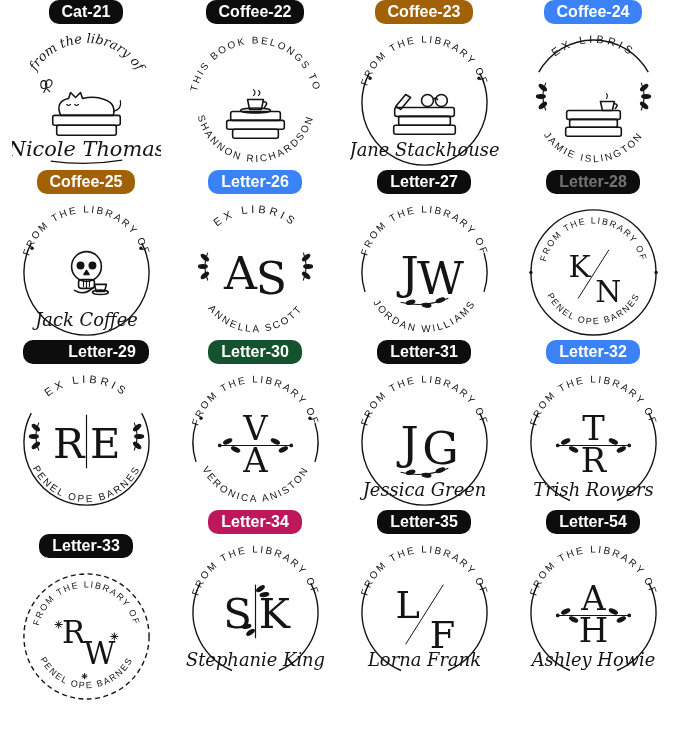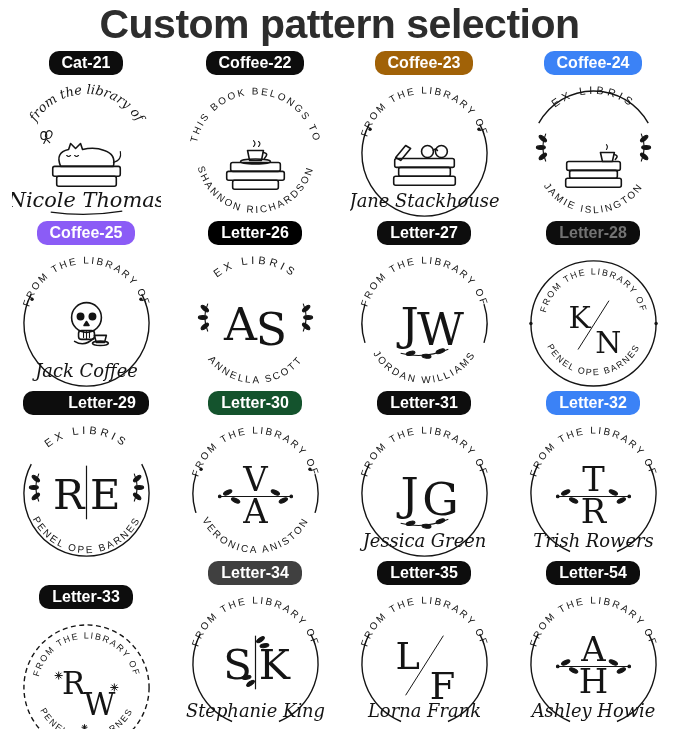--- a/index.html
+++ b/index.html
@@ -22,21 +22,20 @@
   .arccaps.wide{font-size:11px;letter-spacing:3.5px}
   .arcscript{font-family:"DejaVu Serif",serif;font-style:italic;font-size:13px;fill:#141414}
   .mg{font-family:"DejaVu Serif",serif;fill:#141414}
   .name{font-family:"DejaVu Serif",serif;font-style:italic;font-size:18px;fill:#141414}
   .name.big{font-size:21px}
 </style>
 </head>
 <body>
 
 <div class="page">
-  <h1 class="title" style="color: rgb(45, 45, 45);">Custom pattern selection</h1>
   <div class="grid" id="grid">
   <div class="cell">
     <span class="badge" style="background: rgb(13, 13, 13); color: rgb(255, 255, 255);">Cat-21</span>
     <div class="stamp"><svg viewBox="0 0 150 150" width="149" height="149">
             <defs>
               <path id="a0" d="M 23.1 47.9 A 60 60 0 0 1 126.9 47.9"></path>
             </defs>
             <text class="arcscript"><textPath href="#a0" startOffset="50%" text-anchor="middle">from the library of</textPath></text>
             <g class="ill" transform="translate(75,83)">
     <rect x="-34" y="8" width="68" height="10" rx="2"></rect>
@@ -132,21 +131,21 @@
     <g transform="translate(14,-6)">
                 <path d="M -7 -3 h14 l -2 9 h -10 z"></path>
                 <path d="M 7 -1 q 5 1 1 5"></path>
                 <path class="thin" d="M -1 -6 q 2 -3 0 -5"></path>
               </g>
   </g>
           </svg></div>
   </div>
 
   <div class="cell">
-    <span class="badge" style="background: #8b5cf6; color: rgb(255, 255, 255); text-align: right;">Coffee-25</span>
+    <span class="badge" style="background: #a16207; color: rgb(255, 255, 255); text-align: right;">Coffee-25</span>
     <div class="stamp"><svg viewBox="0 0 150 150" width="149" height="149">
             <path class="ring" d="M 130.6 48.4 A 63 63 0 1 1 19.4 48.4"></path>
             <circle cx="129.8" cy="53.6" r="1.7" fill="#141414"></circle>
             <circle cx="20.2" cy="53.6" r="1.7" fill="#141414"></circle>
             <defs>
               <path id="a6" d="M 15.6 69.3 A 60 60 0 0 1 134.4 69.3"></path>
             </defs>
             <text class="arccaps"><textPath href="#a6" startOffset="50%" text-anchor="middle">FROM THE LIBRARY OF</textPath></text>
             <g class="ill" transform="translate(75,80)">
     <circle cx="0" cy="-8" r="15"></circle>
@@ -159,21 +158,21 @@
               <line class="thin" x1="3" y1="6" x2="3" y2="12"></line>
     <ellipse cx="14" cy="18" rx="8" ry="2.2"></ellipse>
               <path d="M 8 10 h 12 l -1.8 7 h -8.4 z"></path>
     <path d="M -12 16 Q -2 22 7 13"></path>
   </g>
             <text class="name" x="75" y="132" text-anchor="middle">Jack Coffee</text>
           </svg></div>
   </div>
 
   <div class="cell">
-    <span class="badge" style="background: #000000; color: rgb(255, 255, 255);">Letter-26</span>
+    <span class="badge" style="background: #3b82f6; color: rgb(255, 255, 255);">Letter-26</span>
     <div class="stamp"><svg viewBox="0 0 150 150" width="149" height="149">
             <defs>
               <path id="a7" d="M 30.9 37.3 A 60 60 0 0 1 119.1 37.3"></path>
             </defs>
             <text class="arccaps wide"><textPath href="#a7" startOffset="50%" text-anchor="middle">EX LIBRIS</textPath></text>
             <defs>
               <path id="a8" d="M 25.3 111.7 A 60 60 0 0 0 124.7 111.7"></path>
             </defs>
             <text class="arccaps"><textPath href="#a8" startOffset="50%" text-anchor="middle">ANNELLA SCOTT</textPath></text>
             <g class="thin">
@@ -369,21 +368,21 @@
               <line x1="73" y1="115" x2="73" y2="121" stroke="#141414" stroke-width="1"></line>
               <line x1="70.9" y1="115.9" x2="75.1" y2="120.1" stroke="#141414" stroke-width="1"></line>
               <line x1="70.9" y1="120.1" x2="75.1" y2="115.9" stroke="#141414" stroke-width="1"></line>
             </g>
             <text class="mg" x="61.9" y="84.6" font-size="31" text-anchor="middle">R</text>
             <text class="mg" x="88.1" y="105.9" font-size="31" text-anchor="middle">W</text>
           </svg></div>
   </div>
 
   <div class="cell">
-    <span class="badge" style="background: #404040; color: rgb(255, 255, 255);">Letter-34</span>
+    <span class="badge" style="background: #be185d; color: rgb(255, 255, 255);">Letter-34</span>
     <div class="stamp"><svg viewBox="0 0 150 150" width="149" height="149">
             <path class="ring" d="M 130.6 48.4 A 63 63 0 0 1 98.6 136.4"></path>
             <path class="ring" d="M 51.4 136.4 A 63 63 0 0 1 19.4 48.4"></path>
             <defs>
               <path id="a21" d="M 15.6 69.3 A 60 60 0 0 1 134.4 69.3"></path>
             </defs>
             <text class="arccaps"><textPath href="#a21" startOffset="50%" text-anchor="middle">FROM THE LIBRARY OF</textPath></text>
             <g class="thin">
               <ellipse cx="80" cy="54" rx="4.5" ry="1.9" fill="#141414" transform="rotate(-35 80 54)"></ellipse>
               <ellipse cx="84" cy="60" rx="4.5" ry="1.9" fill="#141414" transform="rotate(-10 84 60)"></ellipse>

